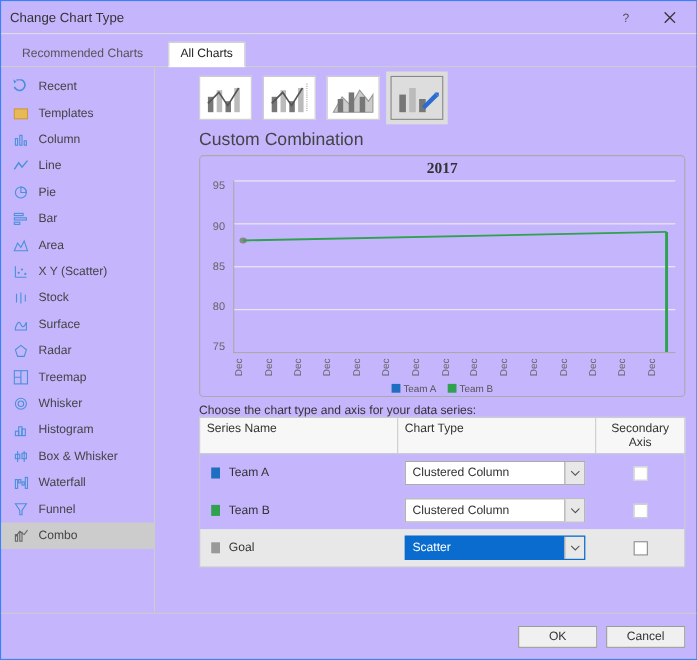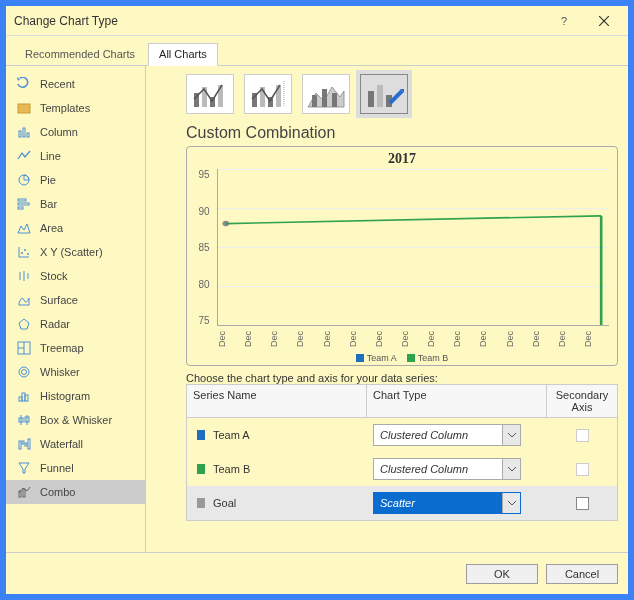--- a/index.html
+++ b/index.html
@@ -1,21 +1,21 @@
 <!DOCTYPE html>
 <html><head>
 <meta charset="utf-8">
 <style>
   * { box-sizing: border-box; margin: 0; padding: 0; }
   body { font-family: "Segoe UI", Tahoma, sans-serif; font-size: 11px; color: #333; background: #fff; }
-  .window { width: 634px; height: 600px; border: 6px solid #3b82f6; background: #fef9c3; display: flex; flex-direction: column; }
+  .window { width: 634px; height: 600px; border: 1px solid #3b82f6; background: #c4b5fd; display: flex; flex-direction: column; }
   .titlebar { height: 30px; display: flex; align-items: center; padding: 0 4px 0 8px; border-bottom: 1px solid #ddd; }
   .titlebar .title { flex: 1; font-size: 12px; }
   .titlebar .help, .titlebar .close { width: 40px; height: 28px; display: flex; align-items: center; justify-content: center; color: #555; }
-  .tabs { display: flex; padding: 6px 8px 0 8px; border-bottom: 1px solid #ccc; gap: 2px; }
+  .tabs { display: flex; padding: 6px 8px 0 8px; border-bottom: 1px solid #ccc; gap: 12px; }
   .tab { padding: 4px 10px 5px; border: 1px solid transparent; position: relative; top: 1px; color: #555; }
   .tab.active { border: 1px solid #ccc; border-bottom: 1px solid #fff; background: #fff; color: #222; }
   .body { flex: 1; display: flex; overflow: hidden; gap: 28px; }
   .sidebar { width: 140px; border-right: 1px solid #ccc; padding: 6px 0; overflow-y: auto; }
   .side-item { display: flex; align-items: center; gap: 8px; padding: 4px 10px; color: #444; }
   .side-item.selected { background: #ccc; }
   .side-item .ic { width: 16px; height: 16px; display: flex; align-items: center; justify-content: center; color: #4a90d9; }
   .main { flex: 1; padding: 8px 10px 10px 12px; display: flex; flex-direction: column; overflow: hidden; }
   .thumbs { display: flex; gap: 10px; margin-bottom: 10px; }
   .thumb { width: 48px; height: 40px; border: 1px solid #ccc; display: flex; align-items: center; justify-content: center; background: #fff; }
@@ -35,21 +35,21 @@
   .instruct { margin-top: 6px; font-size: 11px; color: #333; }
   .grid-head { display: grid; grid-template-columns: 180px 180px 1fr; border: 1px solid #ccc; border-bottom: none; background: #f7f7f7; }
   .grid-head > div { padding: 4px 6px; font-size: 11px; border-right: 1px solid #ccc; }
   .grid-head > div:last-child { border-right: none; text-align: center; }
   .series-rows { border: 1px solid #ccc; }
   .srow { display: grid; grid-template-columns: 180px 180px 1fr; align-items: center; padding: 6px; gap: 0; }
   .srow + .srow { border-top: none; }
   .srow.selected { background: #e8e8e8; }
   .sname { display: flex; align-items: center; gap: 8px; padding-left: 4px; }
   .csw { width: 8px; height: 10px; }
-  .combo { display: flex; border: 1px solid #aaa; height: 22px; width: 148px; align-items: center; background: #fff; font-style: italic; }
+  .combo { display: flex; border: 1px solid #aaa; height: 22px; width: 164px; align-items: center; background: #fff; }
   .combo.selected { background: #0a6cce; color: #fff; border-color: #0a6cce; }
   .combo .val { flex: 1; padding: 0 6px; font-size: 11px; overflow: hidden; white-space: nowrap; }
   .combo .dd { width: 18px; height: 100%; display: flex; align-items: center; justify-content: center; border-left: 1px solid #aaa; background: #e8e8e8; }
   .combo.selected .dd { background: #e8e8e8; color: #333; border-left-color: #aaa; }
   .chk { width: 13px; height: 13px; border: 1px solid #888; background: #fff; margin: 0 auto; display: block; }
   .chkcell { display: flex; justify-content: center; }
   .footer { height: 42px; border-top: 1px solid #ccc; display: flex; align-items: center; justify-content: flex-end; gap: 8px; padding: 0 10px; }
   .btn { min-width: 72px; height: 20px; border: 1px solid #9c9c9c; background: #f0f0f0; font-size: 11px; display: flex; align-items: center; justify-content: center; }
   svg { display: block; }
 </style>

